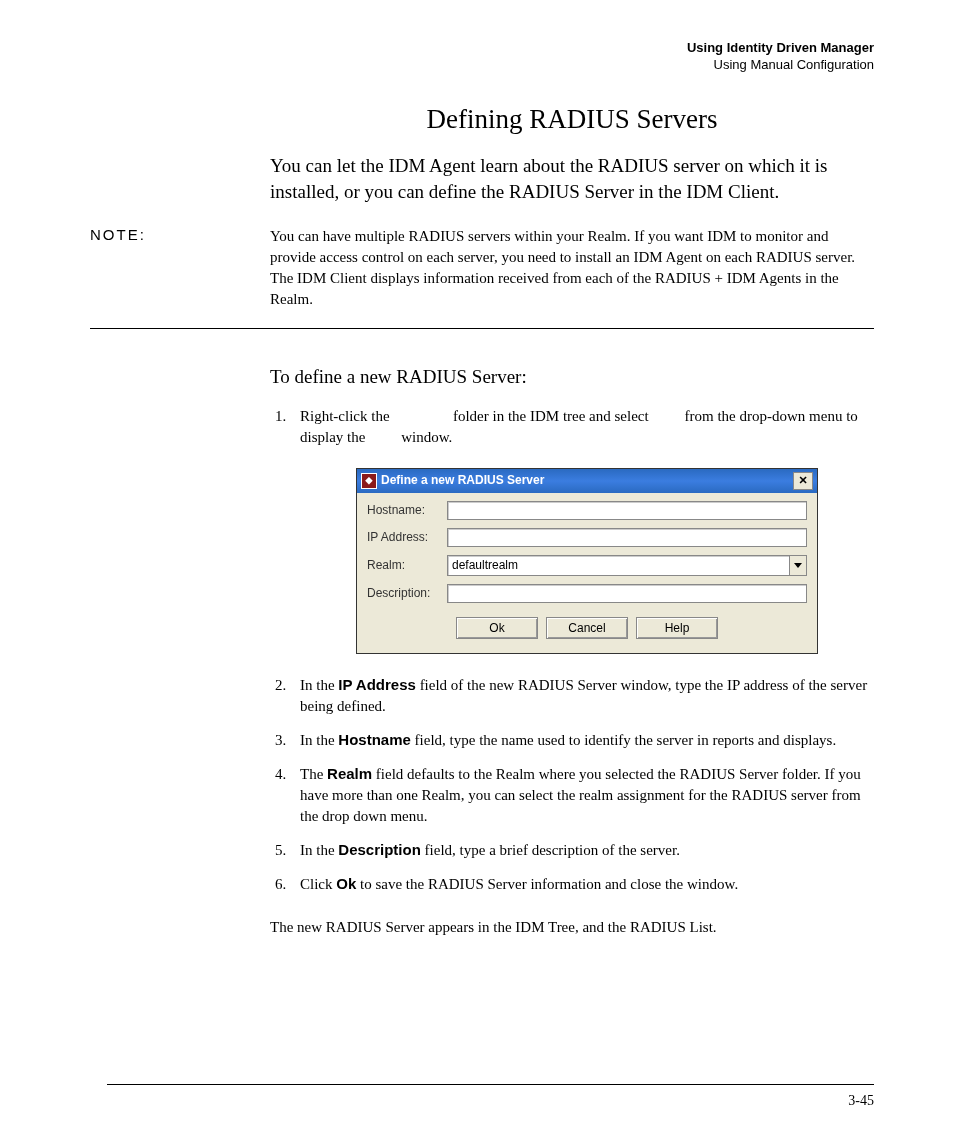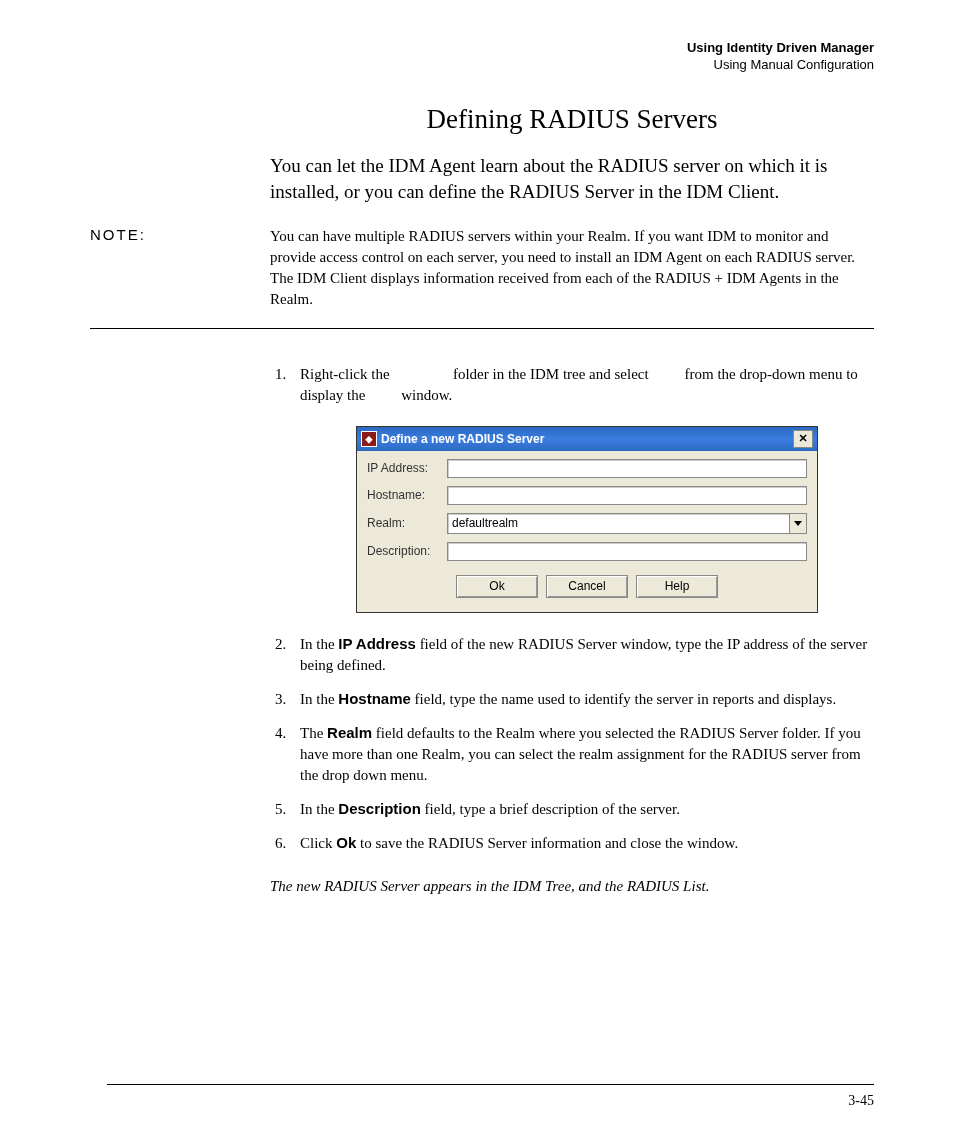--- a/index.html
+++ b/index.html
@@ -156,21 +156,20 @@
     box-shadow: 1px 1px 0 #fff inset, -1px -1px 0 #999 inset;
     font-family: Tahoma, Arial, sans-serif;
     font-size: 12px;
     text-align: center;
   }
   .closing {
     margin-left: 180px;
     font-size: 15px;
     line-height: 1.4;
     margin-top: 22px;
-    font-style: italic;
   }
   .footer {
     position: absolute;
     bottom: 36px;
     left: 107px;
     right: 80px;
     border-top: 1.5px solid #000;
     text-align: right;
     padding-top: 8px;
     font-size: 14px;
@@ -194,20 +193,21 @@
 
   <div class="section-title">Defining RADIUS Servers</div>
 
   <div class="body-block">You can let the IDM Agent learn about the RADIUS server on which it is installed, or you can define the RADIUS Server in the IDM Client.</div>
 
   <div class="note-row">
     <div class="note-label">NOTE:</div>
     <div class="note-text">You can have multiple RADIUS servers within your Realm. If you want IDM to monitor and provide access control on each server, you need to install an IDM Agent on each RADIUS server. The IDM Client displays information received from each of the RADIUS + IDM Agents in the Realm.</div>
   </div>
 
+  <div class="body-block" style="margin-bottom:12px;">To define a new RADIUS Server:</div>
 
   <ol class="steps">
     <li>
       <span>Right-click the </span>
       <span style="visibility:hidden">RADIUS</span>
       <span> folder in the IDM tree and select </span>
       <span style="visibility:hidden">New</span>
       <span> from the drop-down menu to display the </span>
       <span style="visibility:hidden">New</span>
       <span> window.</span>
@@ -216,25 +216,25 @@
         <div class="dialog">
           <div class="dialog-title">
             <div class="t-left">
               <span class="icon">◆</span>
               <span>Define a new RADIUS Server</span>
             </div>
             <div class="close">✕</div>
           </div>
           <div class="dialog-body">
             <div class="dlg-row">
+              <div class="dlg-label">Hostname:</div>
+              <input class="dlg-input" style="">
+            </div>
+            <div class="dlg-row">
               <div class="dlg-label">IP Address:</div>
-              <input class="dlg-input" style="">
-            </div>
-            <div class="dlg-row">
-              <div class="dlg-label">Hostname:</div>
               <input class="dlg-input" style="">
             </div>
             <div class="dlg-row">
               <div class="dlg-label">Realm:</div>
               <div class="dlg-select">
                 <div class="val">defaultrealm</div>
                 <div class="arrow">
                     <div class="triangle-down"></div>
                   </div>
               </div>

